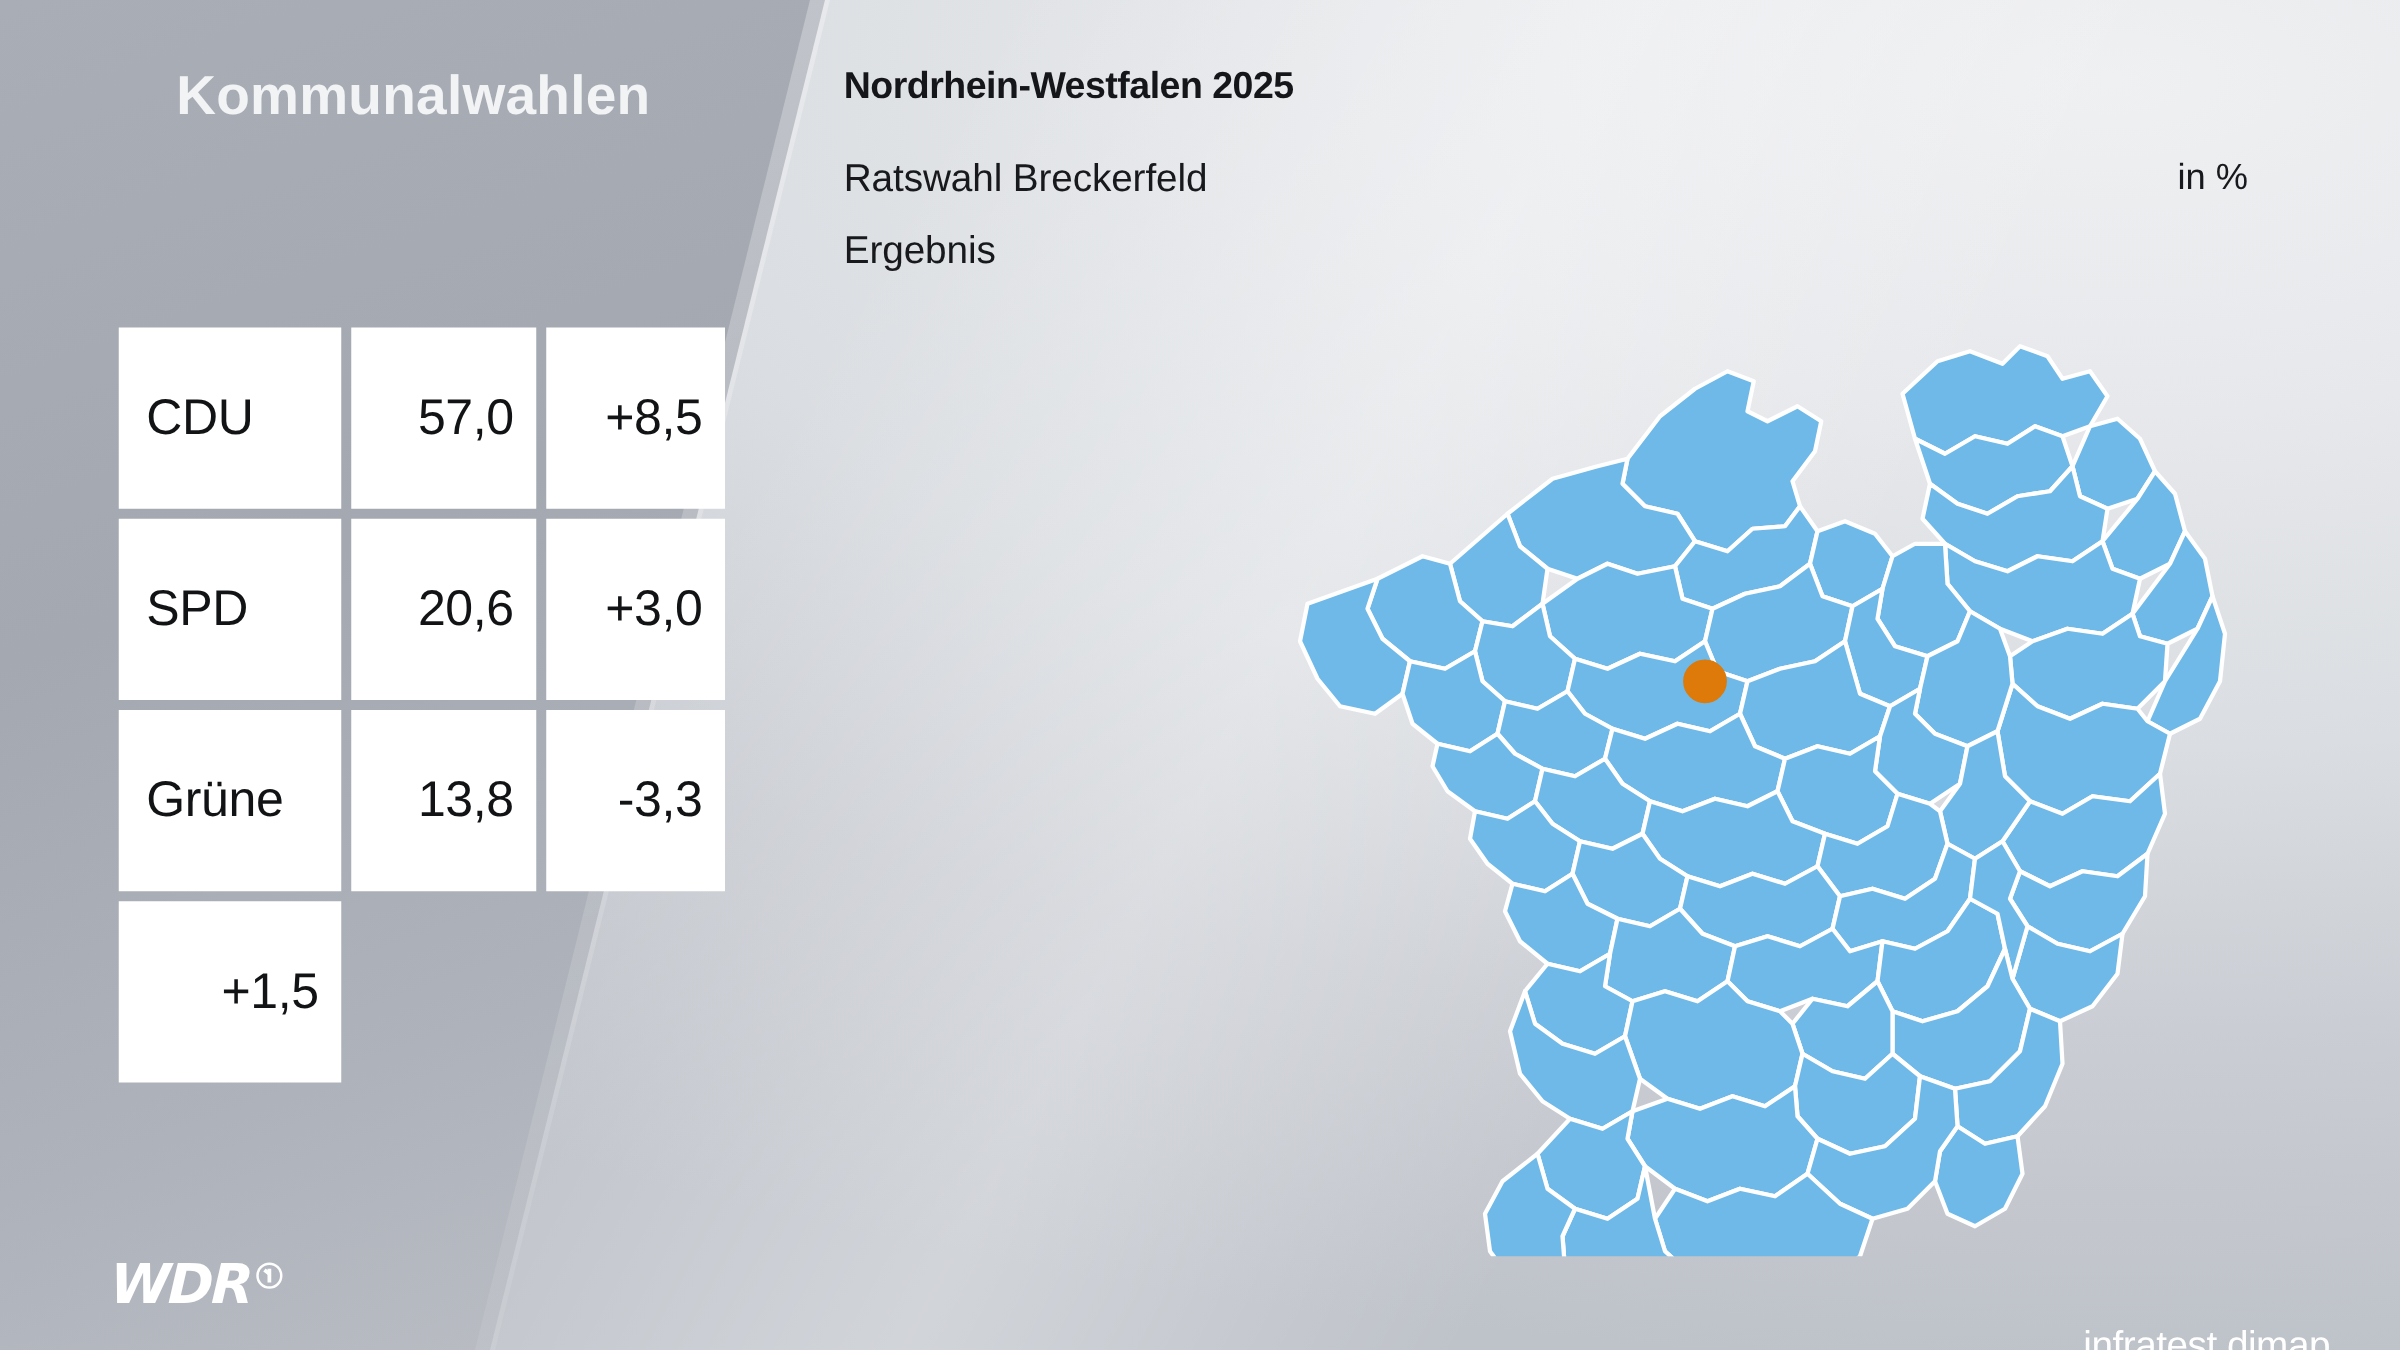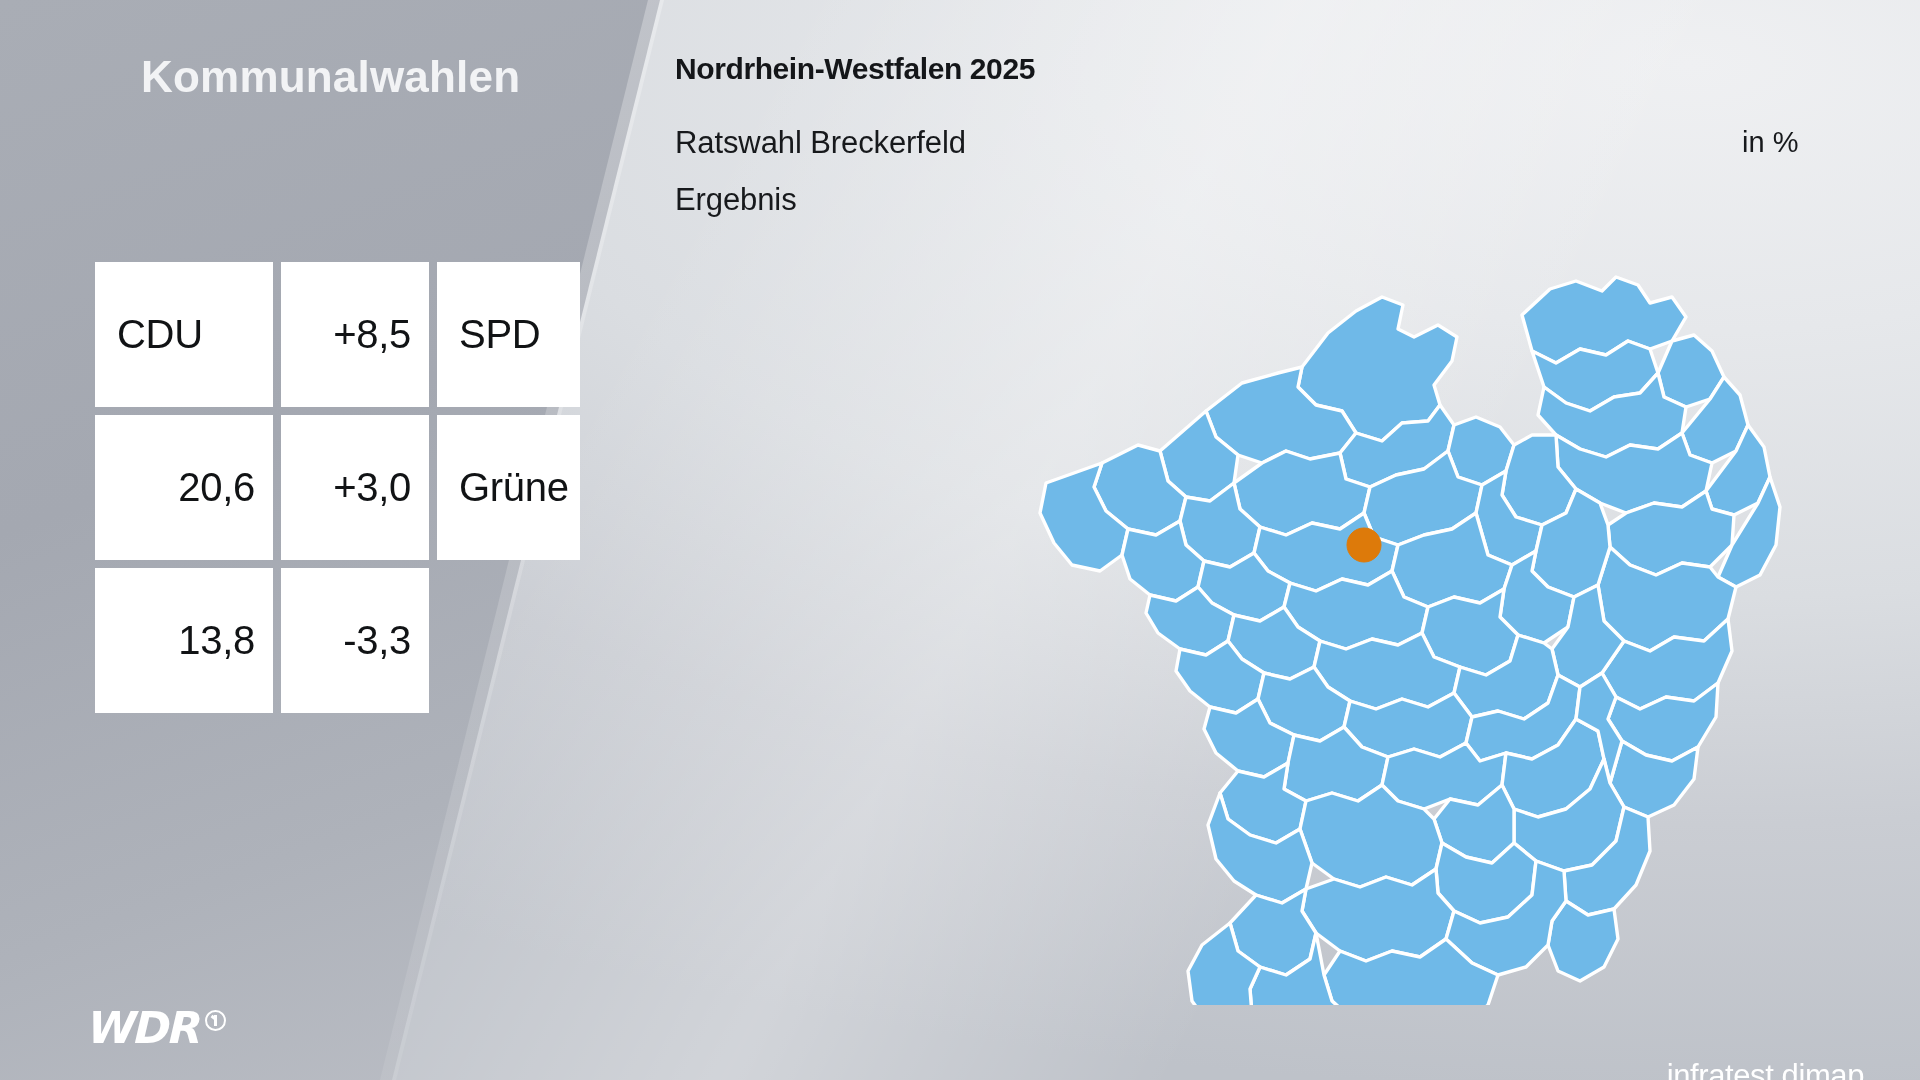--- a/index.html
+++ b/index.html
@@ -141,30 +141,32 @@
   <div id="title-panel-edge"></div>
 
   <div id="brand-title">Kommunalwahlen</div>
   <div id="head-region">Nordrhein-Westfalen 2025</div>
   <div id="head-contest">Ratswahl Breckerfeld</div>
   <div id="head-subline">Ergebnis</div>
   <div id="unit-label">in %</div>
 
   <div id="results">
     <div class="cell party">CDU</div>
+    <div class="cell num">57,0</div>
     <div class="cell num">+8,5</div>
 
     <div class="cell party">SPD</div>
     <div class="cell num">20,6</div>
     <div class="cell num">+3,0</div>
 
     <div class="cell party">Grüne</div>
     <div class="cell num">13,8</div>
     <div class="cell num">-3,3</div>
 
+    <div class="cell num">+1,5</div>
   </div>
 
   <div id="map-wrap">
     <svg viewBox="0 0 790 760" xmlns="http://www.w3.org/2000/svg">
       <g fill="#6FB9E8" stroke="#FFFFFF" stroke-width="3.4" stroke-linejoin="round" stroke-linecap="round">
 
         <path d="M292 122 L318 88 L346 66 L372 52 L393 60 L388 84 L404 92 L428 80 L447 92 L442 116 L424 140 L430 160 L418 176 L392 178 L372 196 L346 188 L332 166 L306 160 L288 142 Z"></path>
         <path d="M196 166 L232 138 L268 128 L292 122 L288 142 L306 160 L332 166 L346 188 L330 208 L300 214 L276 206 L252 218 L228 210 L206 192 Z"></path>
         <path d="M150 206 L196 166 L206 192 L228 210 L224 238 L200 256 L176 252 L158 236 Z"></path>
         <path d="M92 218 L128 200 L150 206 L158 236 L176 252 L170 276 L146 290 L118 284 L96 266 L84 242 Z"></path>

